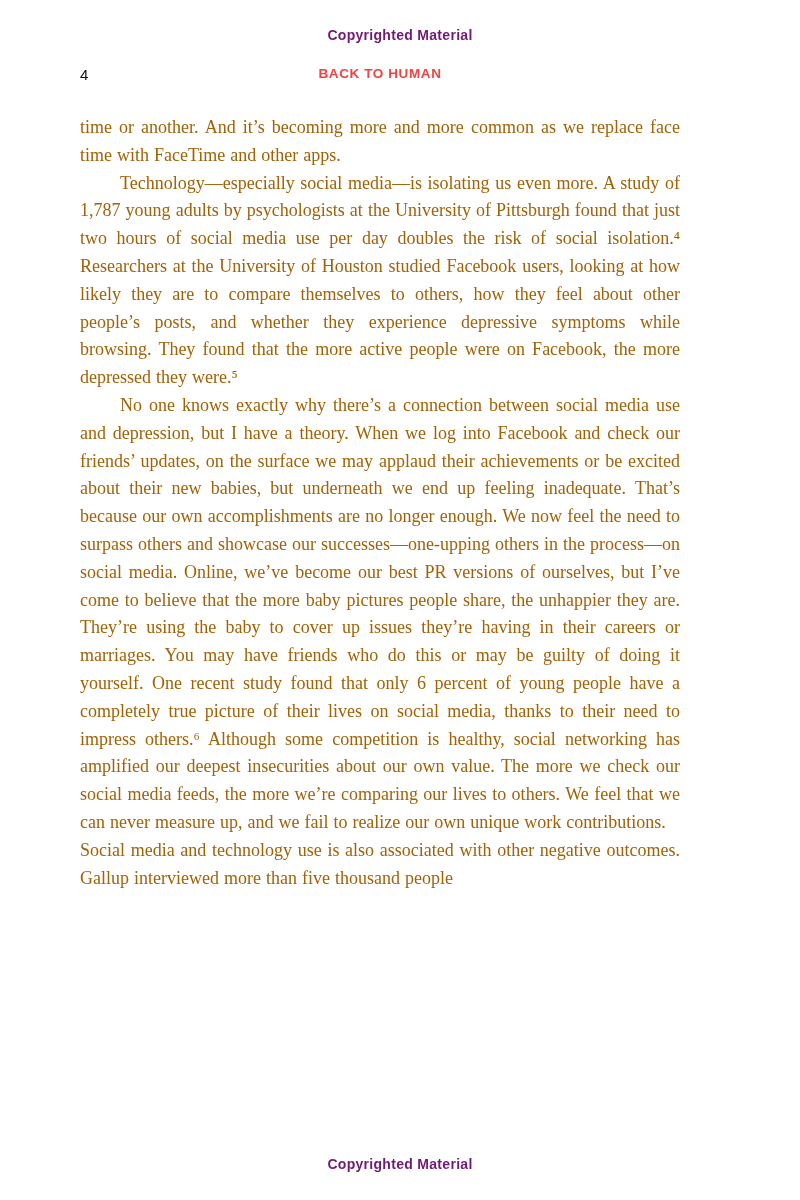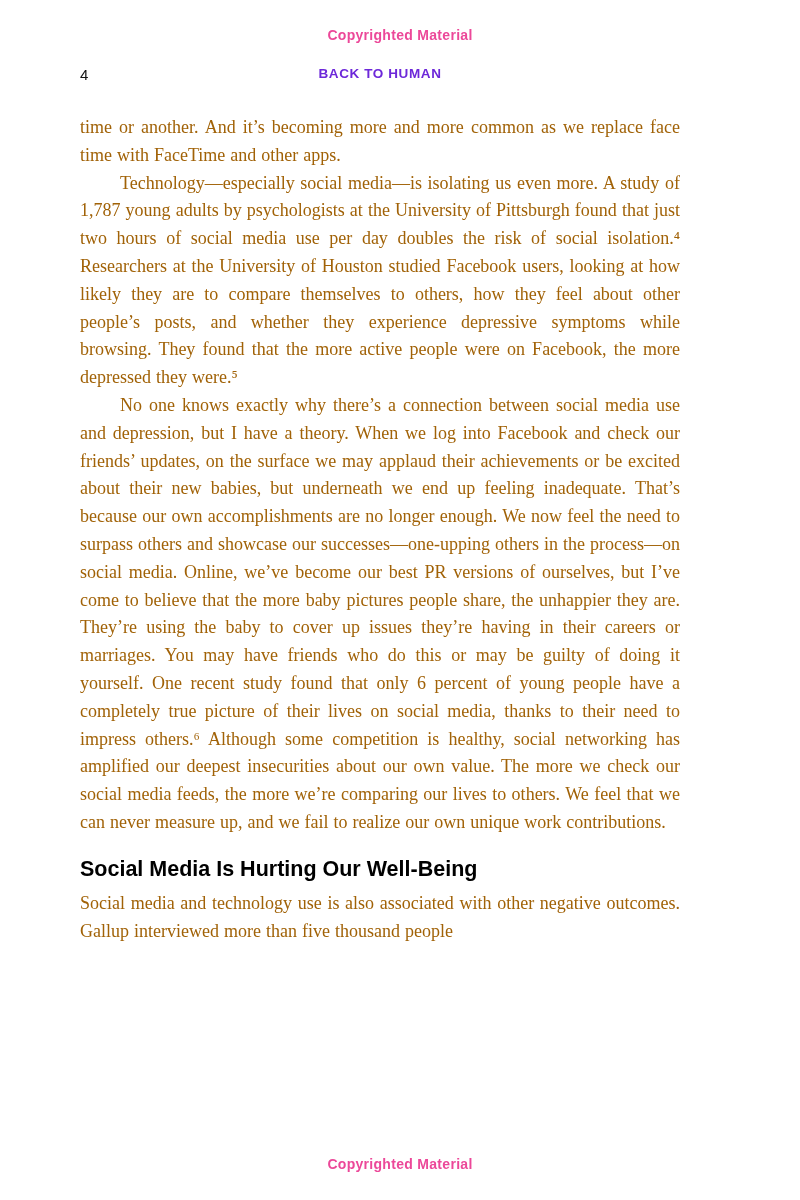--- a/index.html
+++ b/index.html
@@ -17,21 +17,21 @@
   }
   .copyright {
     position: absolute;
     left: 0;
     width: 100%;
     text-align: center;
     font-family: "Liberation Sans", "DejaVu Sans", sans-serif;
     font-weight: bold;
     font-size: 14px;
     letter-spacing: 0.3px;
-    color: #ec4899; 
+    color: #701a75; 
   }
   .copyright.top { top: 27px; }
   .copyright.bottom { top: 1156px; }
 
   .content {
     position: absolute;
     left: 80px;
     width: 600px;
     top: 66px;
   }
@@ -48,21 +48,21 @@
     font-size: 15px;
     color: #111111;
   }
   .running-title {
     display: block;
     text-align: center;
     font-family: "Liberation Sans", "DejaVu Sans", sans-serif;
     font-weight: bold;
     font-size: 13.5px;
     letter-spacing: 0.6px;
-    color: #6d28d9;
+    color: #ef4444;
   }
 
   .body-text p {
     margin: 0;
     font-family: "Liberation Serif", "DejaVu Serif", serif;
     font-size: 18px;
     line-height: 27.8px;
     color: #a16207; 
     text-align: justify;
     word-spacing: 0.5px;
@@ -92,21 +92,20 @@
     <div class="page-header">
       <span class="page-number">4</span>
       <span class="running-title">BACK TO HUMAN</span>
     </div>
 
     <div class="body-text">
       <p class="no-indent">time or another. And it’s becoming more and more common as we replace face time with FaceTime and other apps.</p>
       <p class="indent">Technology—especially social media—is isolating us even more. A study of 1,787 young adults by psychologists at the University of Pittsburgh found that just two hours of social media use per day doubles the risk of social isolation.⁴ Researchers at the University of Houston studied Facebook users, looking at how likely they are to compare themselves to others, how they feel about other people’s posts, and whether they experience depressive symptoms while browsing. They found that the more active people were on Facebook, the more depressed they were.⁵</p>
       <p class="indent">No one knows exactly why there’s a connection between social media use and depression, but I have a theory. When we log into Facebook and check our friends’ updates, on the surface we may applaud their achievements or be excited about their new babies, but underneath we end up feeling inadequate. That’s because our own accomplishments are no longer enough. We now feel the need to surpass others and showcase our successes—one-upping others in the process—on social media. Online, we’ve become our best PR versions of ourselves, but I’ve come to believe that the more baby pictures people share, the unhappier they are. They’re using the baby to cover up issues they’re having in their careers or marriages. You may have friends who do this or may be guilty of doing it yourself. One recent study found that only 6 percent of young people have a completely true picture of their lives on social media, thanks to their need to impress others.⁶ Although some competition is healthy, social networking has amplified our deepest insecurities about our own value. The more we check our social media feeds, the more we’re comparing our lives to others. We feel that we can never measure up, and we fail to realize our own unique work contributions.</p>
 
-      <h2 class="section-heading">Social Media Is Hurting Our Well-Being</h2>
 
       <p class="no-indent">Social media and technology use is also associated with other negative outcomes. Gallup interviewed more than five thousand people</p>
     </div>
 
   </div>
 
   <div class="copyright bottom">Copyrighted Material</div>
 
 </div>
 

